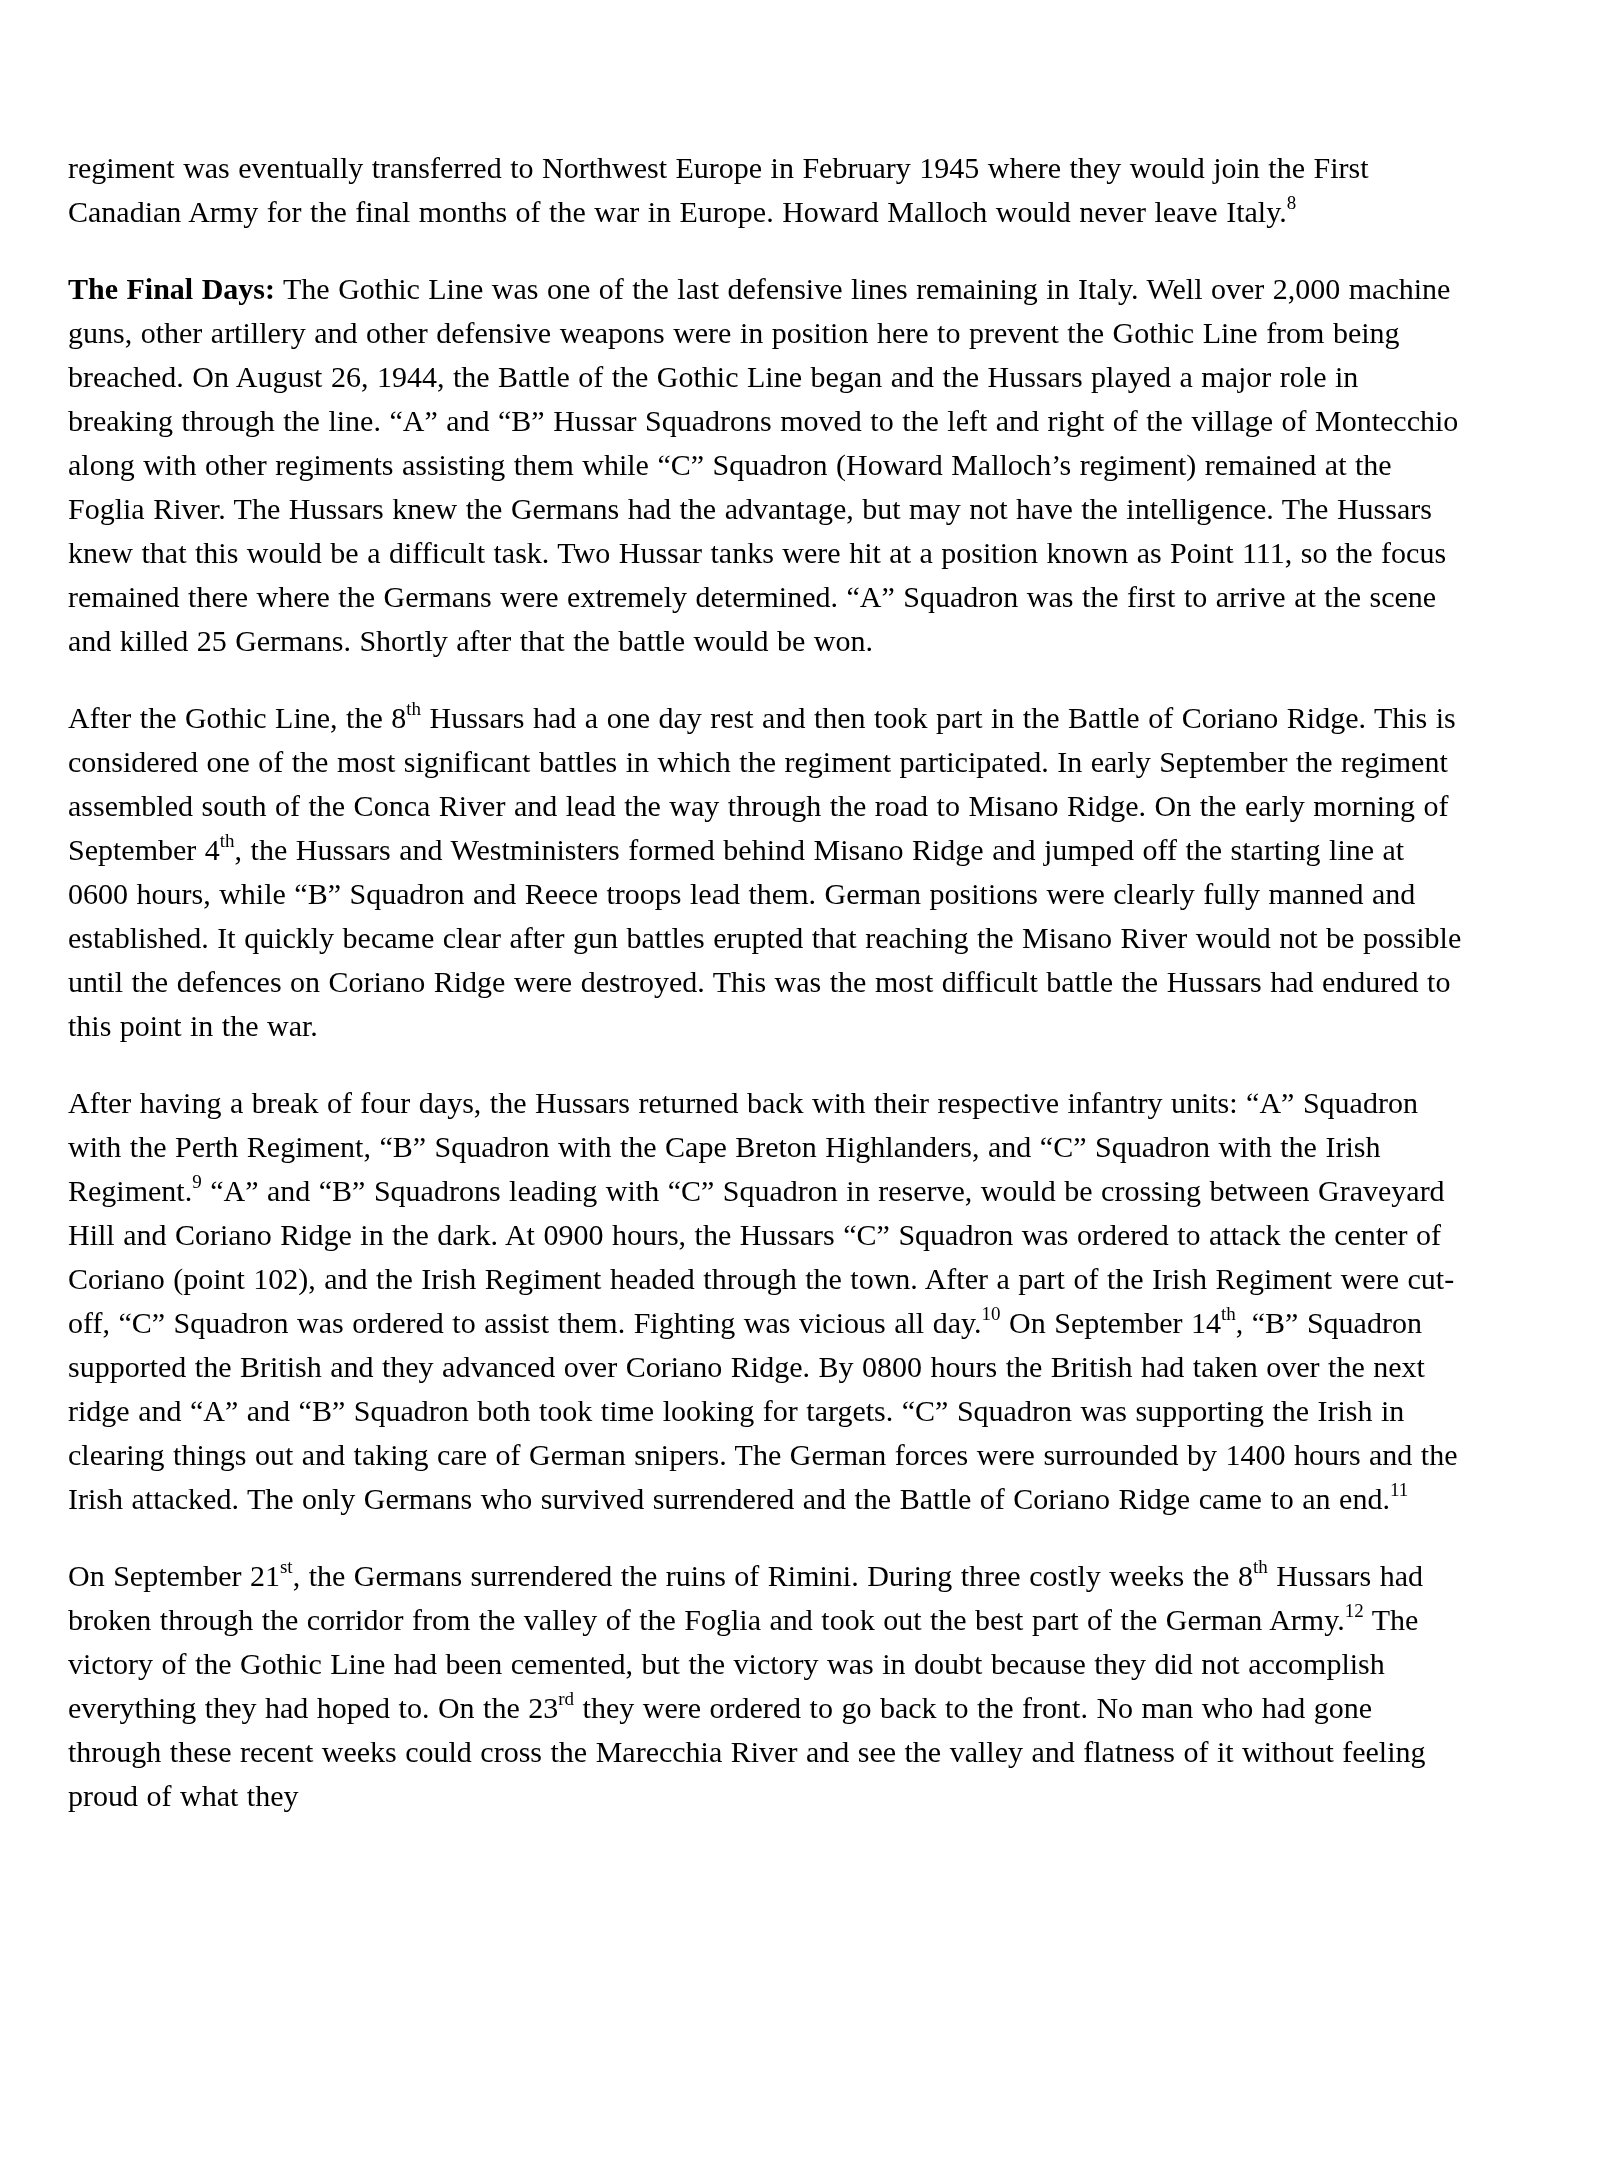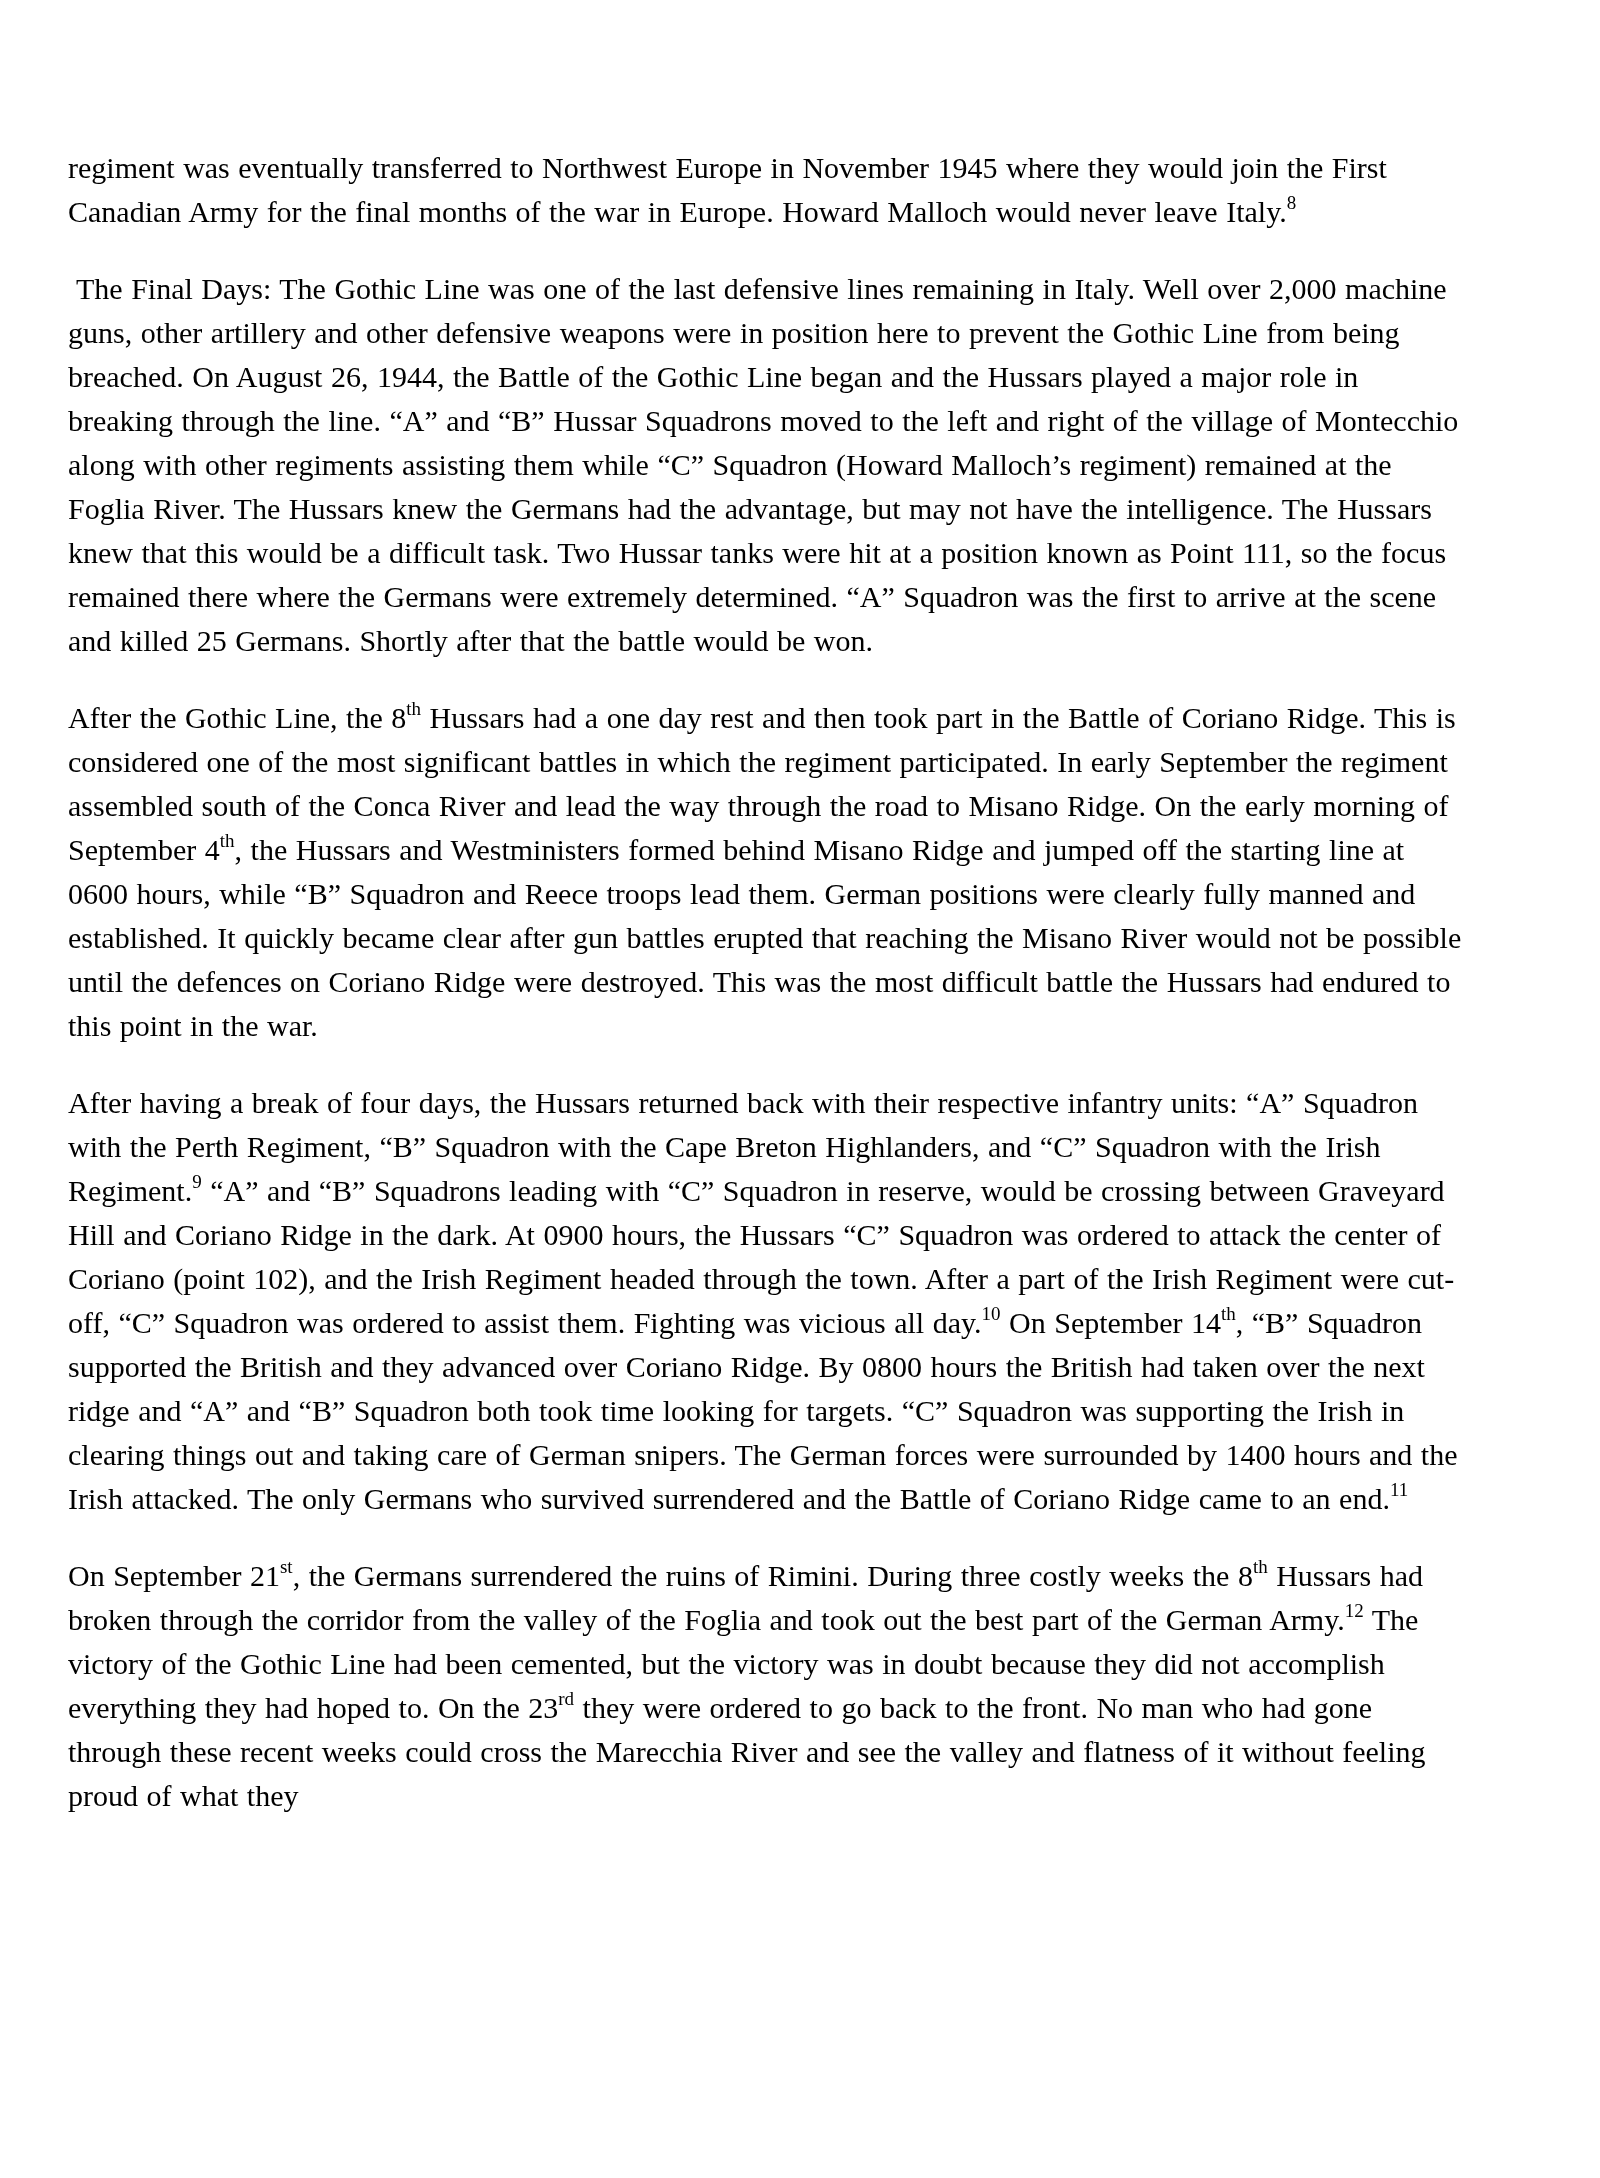--- a/index.html
+++ b/index.html
@@ -21,35 +21,34 @@
     width: 1396px;
   }
   p.doc-paragraph {
     margin: 0 0 33px 0;
     font-size: 30px;
     line-height: 44px;
     text-align: left;
     word-spacing: 1px;
   }
   p.doc-paragraph strong {
-    font-weight: normal;
-    margin-left: 8px;
+    font-weight: bold;
   }
   p.doc-paragraph sup {
     font-size: 19px;
     line-height: 0;
     position: relative;
     top: -13px;
     vertical-align: baseline;
   }
 </style>
 </head>
 <body>
 
 <div class="page">
   <div class="doc-body">
-    <p class="doc-paragraph"><span>regiment was eventually transferred to Northwest Europe in November 1945 where they would join the First Canadian Army for the final months of the war in Europe. Howard Malloch would never leave Italy.</span><sup>8</sup></p>
+    <p class="doc-paragraph"><span>regiment was eventually transferred to Northwest Europe in February 1945 where they would join the First Canadian Army for the final months of the war in Europe. Howard Malloch would never leave Italy.</span><sup>8</sup></p>
     <p class="doc-paragraph"><strong>The Final Days:</strong><span> The Gothic Line was one of the last defensive lines remaining in Italy. Well over 2,000 machine guns, other artillery and other defensive weapons were in position here to prevent the Gothic Line from being breached. On August 26, 1944, the Battle of the Gothic Line began and the Hussars played a major role in breaking through the line. “A” and “B” Hussar Squadrons moved to the left and right of the village of Montecchio along with other regiments assisting them while “C” Squadron (Howard Malloch’s regiment) remained at the Foglia River. The Hussars knew the Germans had the advantage, but may not have the intelligence. The Hussars knew that this would be a difficult task. Two Hussar tanks were hit at a position known as Point 111, so the focus remained there where the Germans were extremely determined. “A” Squadron was the first to arrive at the scene and killed 25 Germans. Shortly after that the battle would be won.</span></p>
     <p class="doc-paragraph"><span>After the Gothic Line, the 8</span><sup>th</sup><span> Hussars had a one day rest and then took part in the Battle of Coriano Ridge. This is considered one of the most significant battles in which the regiment participated. In early September the regiment assembled south of the Conca River and lead the way through the road to Misano Ridge. On the early morning of September 4</span><sup>th</sup><span>, the Hussars and Westministers formed behind Misano Ridge and jumped off the starting line at 0600 hours, while “B” Squadron and Reece troops lead them. German positions were clearly fully manned and established. It quickly became clear after gun battles erupted that reaching the Misano River would not be possible until the defences on Coriano Ridge were destroyed. This was the most difficult battle the Hussars had endured to this point in the war.</span></p>
     <p class="doc-paragraph"><span>After having a break of four days, the Hussars returned back with their respective infantry units: “A” Squadron with the Perth Regiment, “B” Squadron with the Cape Breton Highlanders, and “C” Squadron with the Irish Regiment.</span><sup>9</sup><span> “A” and “B” Squadrons leading with “C” Squadron in reserve, would be crossing between Graveyard Hill and Coriano Ridge in the dark. At 0900 hours, the Hussars “C” Squadron was ordered to attack the center of Coriano (point 102), and the Irish Regiment headed through the town. After a part of the Irish Regiment were cut-off, “C” Squadron was ordered to assist them. Fighting was vicious all day.</span><sup>10</sup><span> On September 14</span><sup>th</sup><span>, “B” Squadron supported the British and they advanced over Coriano Ridge. By 0800 hours the British had taken over the next ridge and “A” and “B” Squadron both took time looking for targets. “C” Squadron was supporting the Irish in clearing things out and taking care of German snipers. The German forces were surrounded by 1400 hours and the Irish attacked. The only Germans who survived surrendered and the Battle of Coriano Ridge came to an end.</span><sup>11</sup></p>
     <p class="doc-paragraph"><span>On September 21</span><sup>st</sup><span>, the Germans surrendered the ruins of Rimini. During three costly weeks the 8</span><sup>th</sup><span> Hussars had broken through the corridor from the valley of the Foglia and took out the best part of the German Army.</span><sup>12</sup><span> The victory of the Gothic Line had been cemented, but the victory was in doubt because they did not accomplish everything they had hoped to. On the 23</span><sup>rd</sup><span> they were ordered to go back to the front. No man who had gone through these recent weeks could cross the Marecchia River and see the valley and flatness of it without feeling proud of what they</span></p>
   </div>
 </div>
 
 </body></html>

